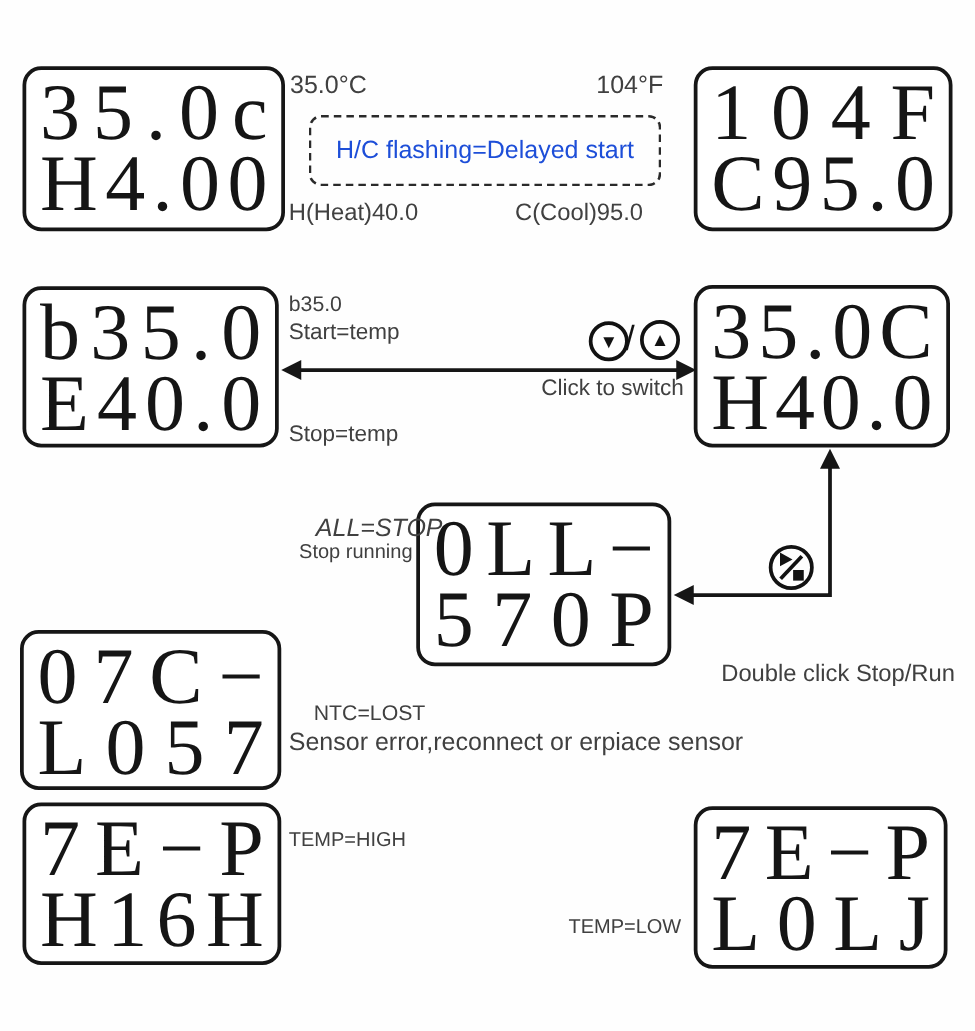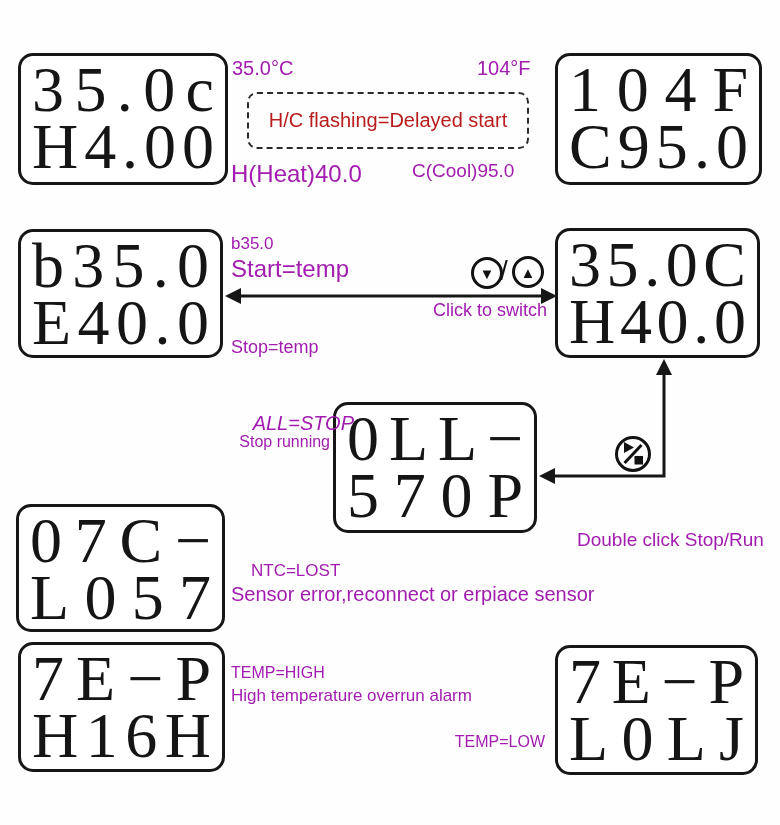--- a/index.html
+++ b/index.html
@@ -26,29 +26,29 @@
     color:#151515;
   }
   .seg{
     display:flex;
     justify-content:space-between;
     align-items:baseline;
     font-size:64px;
     line-height:57px;
     white-space:pre;
   }
-  .lbl{position:absolute;white-space:pre;color:#a21caf;}
+  .lbl{position:absolute;white-space:pre;color:#404040;}
   .r{text-align:right;}
   
   .dashed-note{
     position:absolute;left:247px;top:92px;width:282px;height:57px;
     box-sizing:border-box;
     border:2px dashed #2a2a2a;border-radius:10px;
     display:flex;align-items:center;justify-content:center;
-    font-size:20px;color:#b91c1c;
+    font-size:20px;color:#1d4ed8;
   }
   
   .cbtn{
     position:absolute;
     box-sizing:border-box;
     width:32px;height:32px;
     border:3px solid #121212;border-radius:50%;
     display:flex;align-items:center;justify-content:center;
     font-size:15px;line-height:1;color:#121212;
     background:#fff;
@@ -87,35 +87,35 @@
     <div class="seg"><span>C</span><span>9</span><span>5</span><span>.</span><span>0</span></div>
   </div>
 
   <div class="lbl" style="left:232px;top:57px;font-size:20px;">35.0°C</div>
   <div class="lbl" style="left:477px;top:57px;font-size:20px;">104°F</div>
 
   <div class="dashed-note">
     <span>H/C flashing=Delayed start</span>
   </div>
 
-  <div class="lbl" style="left:231px;top:160px;font-size:24px;">H(Heat)40.0</div>
+  <div class="lbl" style="left:231px;top:160px;font-size:19px;">H(Heat)40.0</div>
   <div class="lbl" style="left:412px;top:160px;font-size:19px;">C(Cool)95.0</div>
 
   <div class="disp" style="left:18px;top:229px;width:205px;height:129px;">
     <div class="seg"><span>b</span><span>3</span><span>5</span><span>.</span><span>0</span></div>
     <div class="seg"><span>E</span><span>4</span><span>0</span><span>.</span><span>0</span></div>
   </div>
 
   <div class="disp" style="left:555px;top:228px;width:205px;height:130px;">
     <div class="seg"><span>3</span><span>5</span><span>.</span><span>0</span><span>C</span></div>
     <div class="seg"><span>H</span><span>4</span><span>0</span><span>.</span><span>0</span></div>
   </div>
 
   <div class="lbl" style="left:231px;top:234px;font-size:17px;">b35.0</div>
-  <div class="lbl" style="left:231px;top:255px;font-size:24px;">Start=temp</div>
+  <div class="lbl" style="left:231px;top:255px;font-size:18px;">Start=temp</div>
   <div class="lbl" style="left:231px;top:337px;font-size:18px;">Stop=temp</div>
 
   <div class="cbtn" style="left:471px;top:257px;">
     <span>▼</span>
   </div>
   <div class="slash" style="left:500px;top:257px;">/</div>
   <div class="cbtn" style="left:512px;top:256px;">
     <span>▲</span>
   </div>
   <div class="lbl" style="left:433px;top:300px;font-size:18px;text-align:center;">Click to switch</div>
@@ -141,21 +141,20 @@
     <div class="seg"><span>L</span><span>0</span><span>5</span><span>7</span></div>
   </div>
   <div class="lbl" style="left:231px;top:561px;font-size:17px;margin-left:20px;">NTC=LOST</div>
   <div class="lbl" style="left:231px;top:583px;font-size:20px;">Sensor error,reconnect or erpiace sensor</div>
 
   <div class="disp" style="left:18px;top:642px;width:207px;height:130px;">
     <div class="seg"><span>7</span><span>E</span><span>−</span><span>P</span></div>
     <div class="seg"><span>H</span><span>1</span><span>6</span><span>H</span></div>
   </div>
   <div class="lbl" style="left:231px;top:664px;font-size:16px;">TEMP=HIGH</div>
-  <div class="lbl" style="left:231px;top:686px;font-size:17px;">High temperature overrun alarm</div>
 
   <div class="disp" style="left:555px;top:645px;width:203px;height:130px;">
     <div class="seg"><span>7</span><span>E</span><span>−</span><span>P</span></div>
     <div class="seg"><span>L</span><span>0</span><span>L</span><span>J</span></div>
   </div>
   <div class="lbl r" style="right:235px;top:733px;font-size:16px;">TEMP=LOW</div>
 
 </div>
 
 </body></html>

